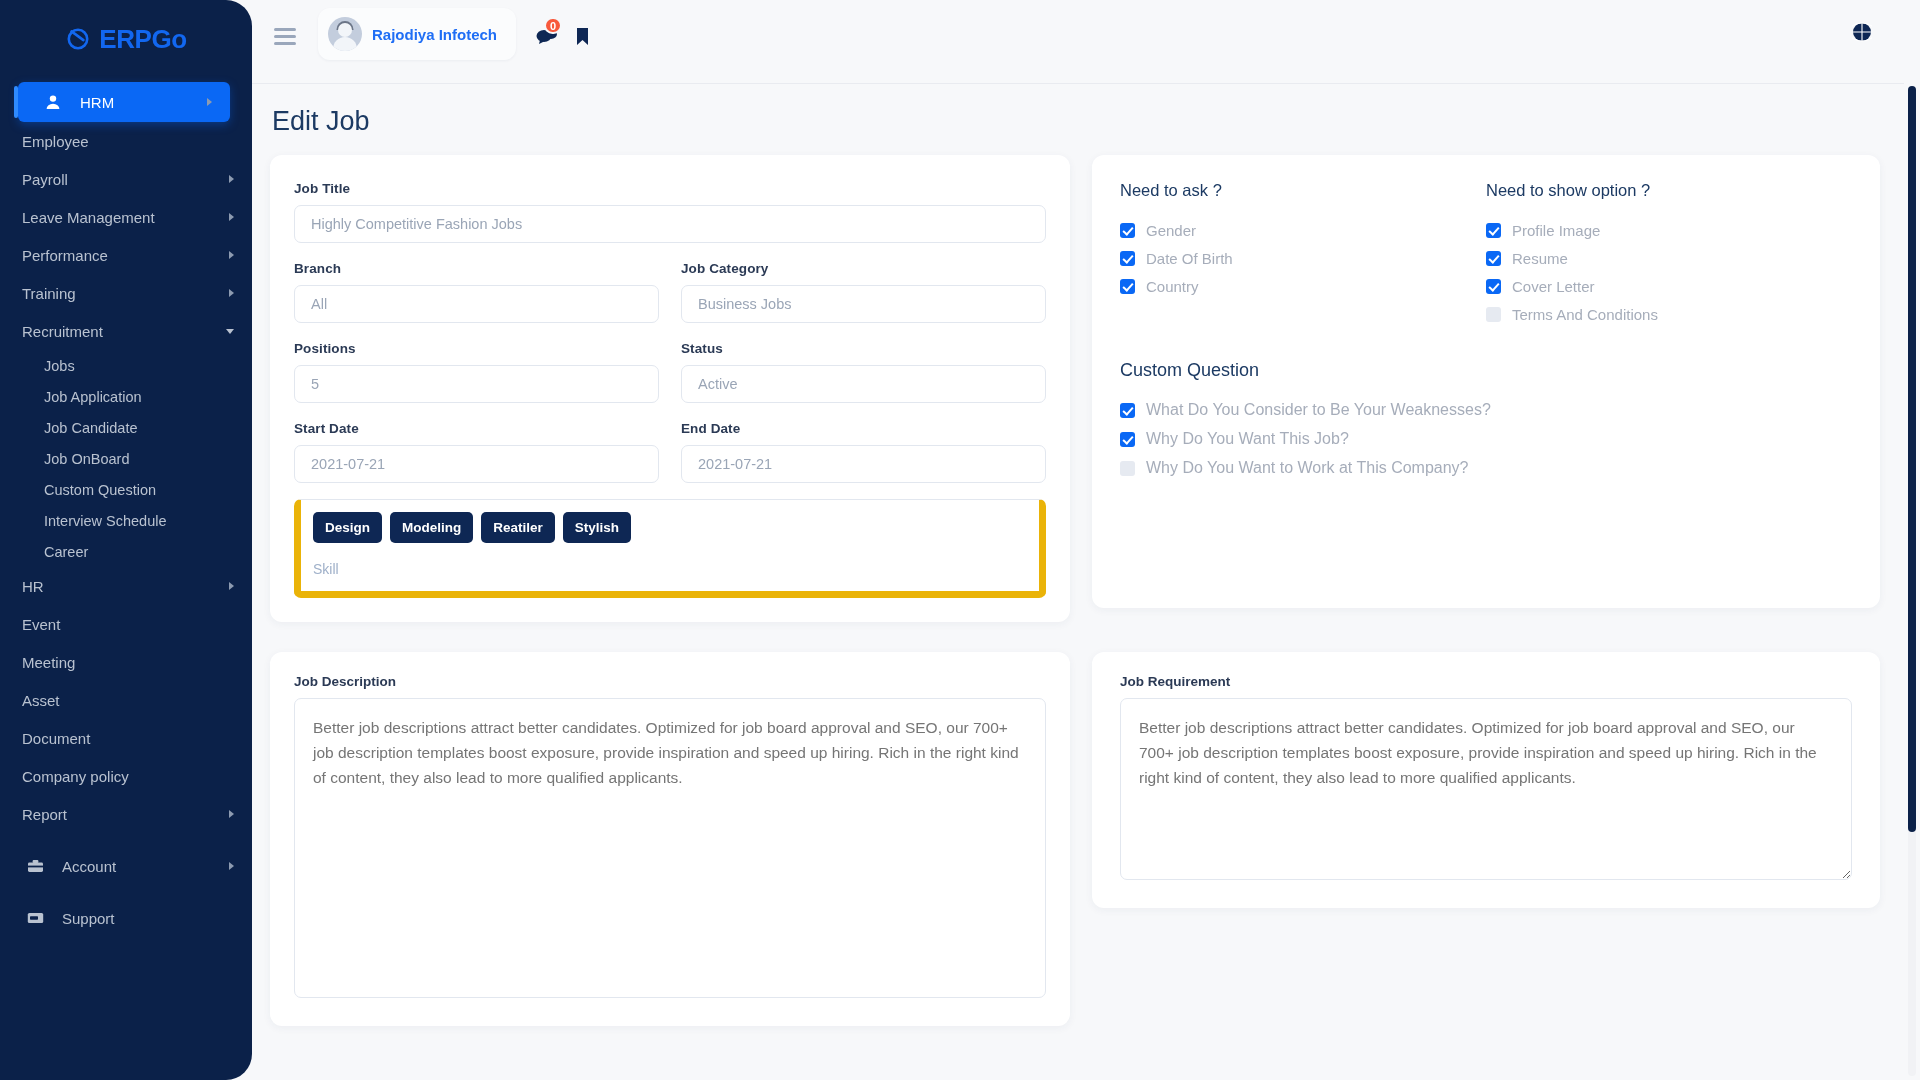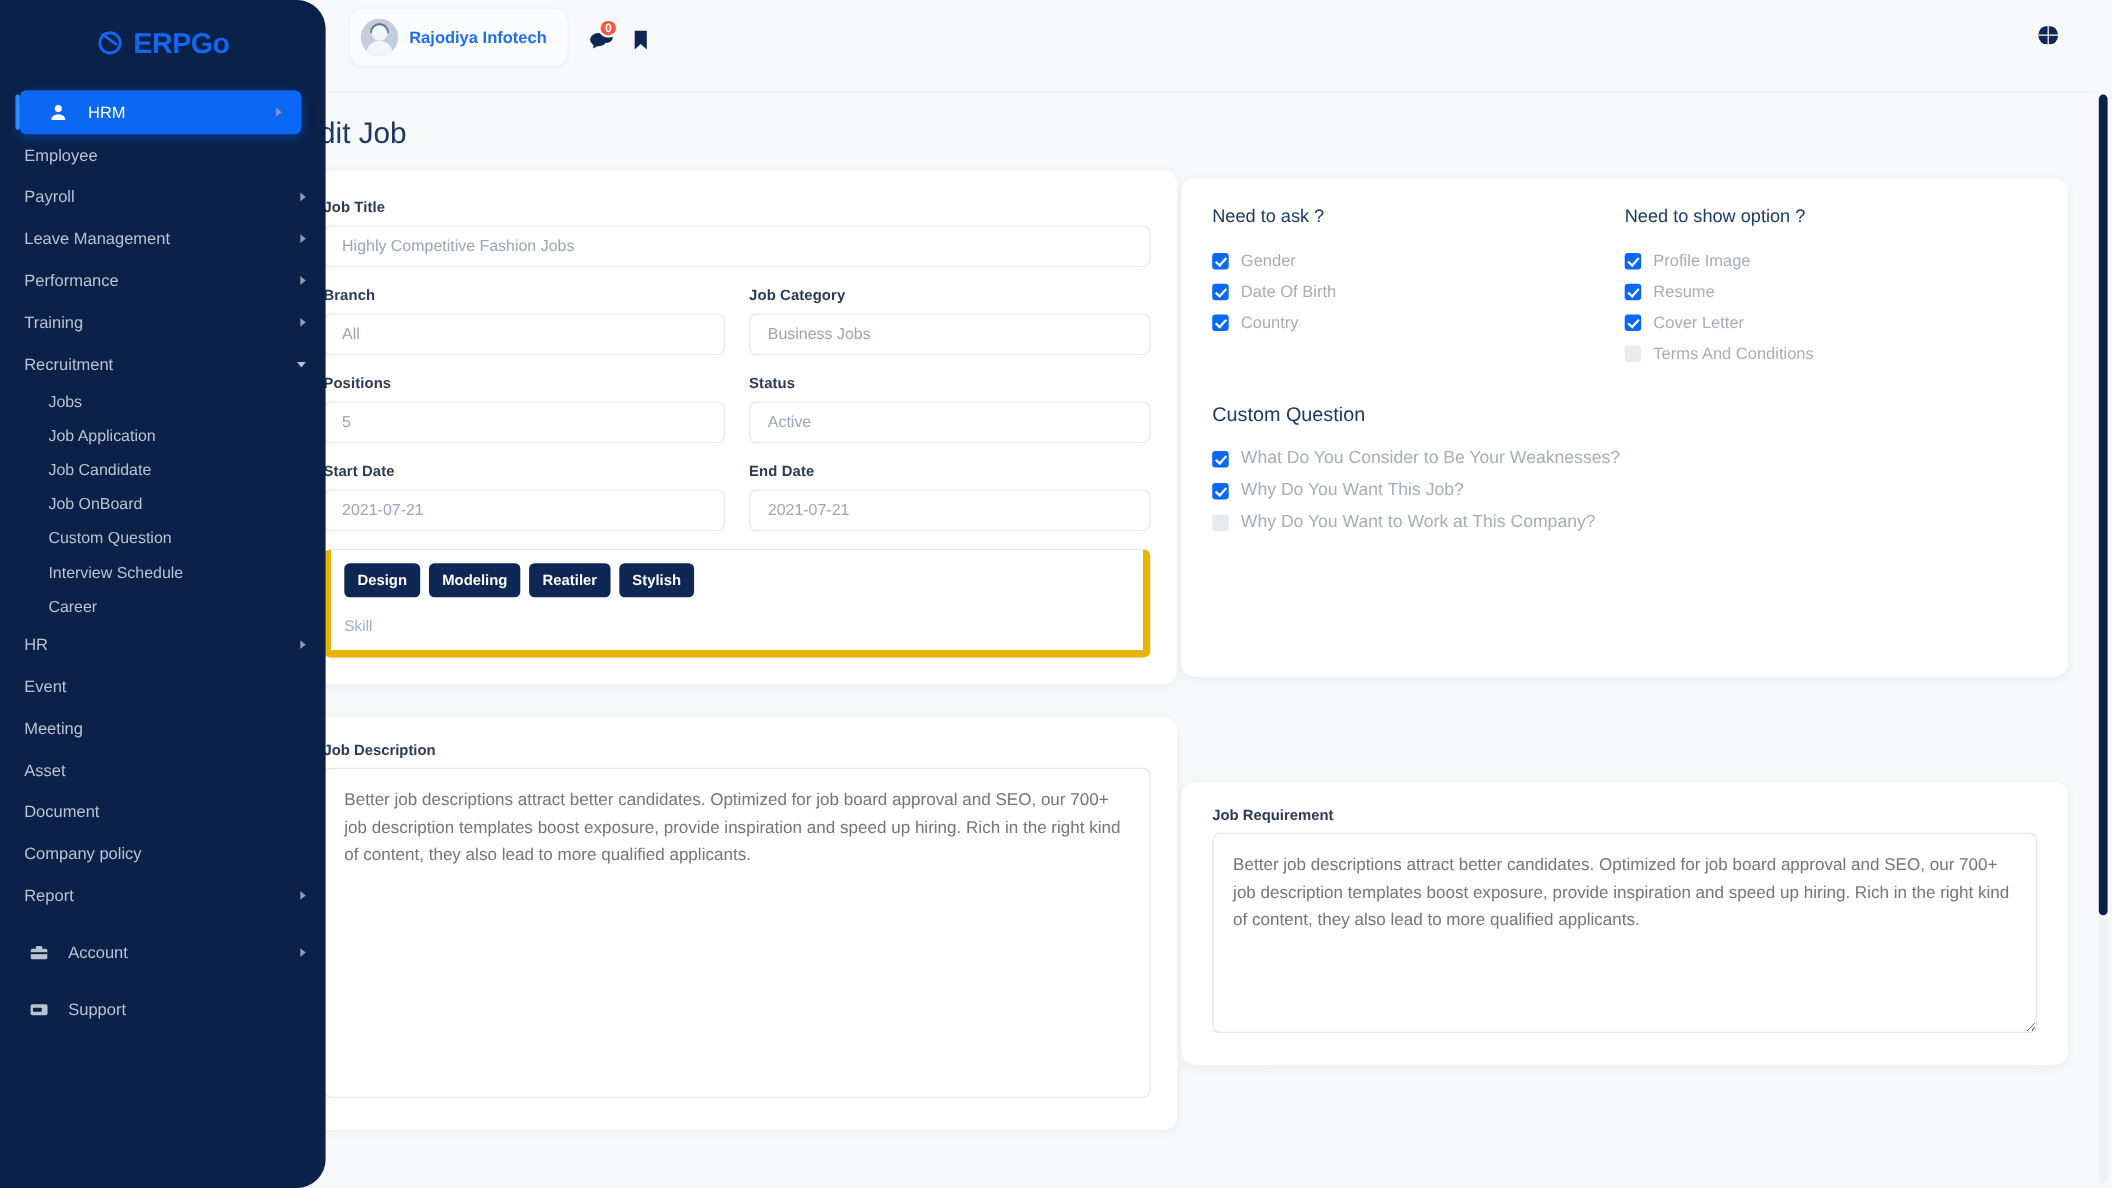--- a/index.html
+++ b/index.html
@@ -6,21 +6,21 @@
   html, body {
     width: 1920px; height: 1080px;
     overflow: hidden;
     background: #f7f8fa;
     font-family: "Liberation Sans", sans-serif;
   }
 
   
   .sidebar {
     position: absolute; left: 0; top: 0;
-    width: 296px; height: 1080px;
+    width: 252px; height: 1080px;
     background: #0b2149;
     border-top-right-radius: 26px;
     border-bottom-right-radius: 26px;
     overflow: hidden;
     z-index: 5;
   }
   .brand {
     height: 78px;
     display: flex; align-items: center; justify-content: center;
     gap: 8px;
@@ -115,21 +115,21 @@
   
   .main {
     position: absolute; left: 252px; top: 84px; right: 0; bottom: 0;
     overflow: hidden;
     padding: 0 40px 0 18px;
   }
   .page-title {
     font-size: 27px; color: #1c3a63; font-weight: normal;
     margin: 22px 0 18px 2px;
   }
-  .row { display: flex; gap: 4px; align-items: center; }
+  .row { display: flex; gap: 22px; align-items: flex-start; }
   .card {
     background: #ffffff;
     border-radius: 12px;
     box-shadow: 0 2px 9px rgba(35,55,95,.055);
   }
   .card-left { width: 800px; flex: 0 0 800px; }
   .card-right { flex: 1 1 auto; }
 
   .card-body { padding: 26px 24px 24px 24px; }
   .fg { margin-bottom: 18px; }

